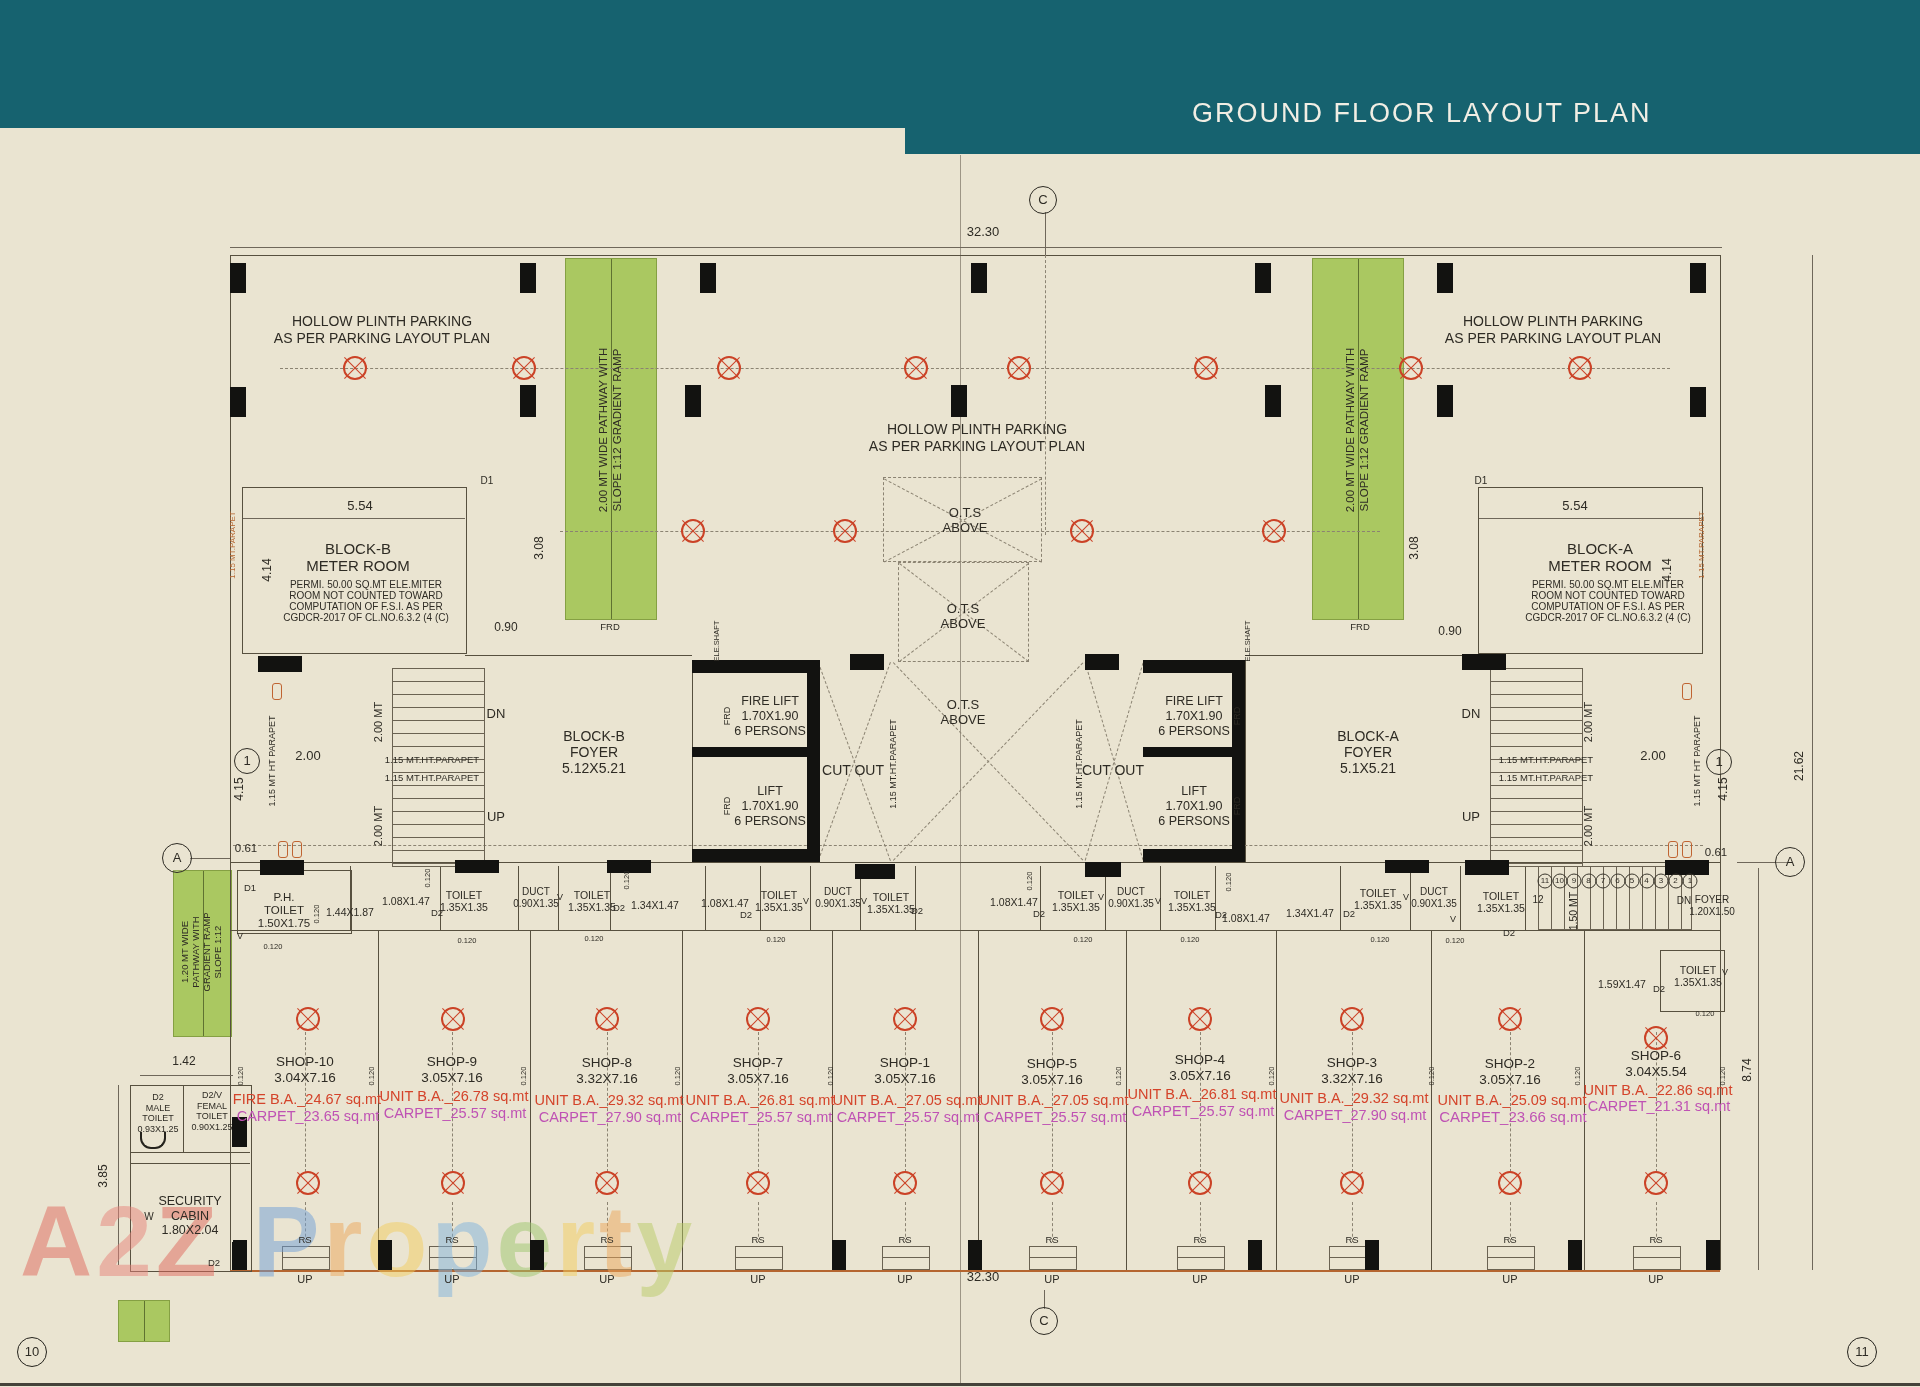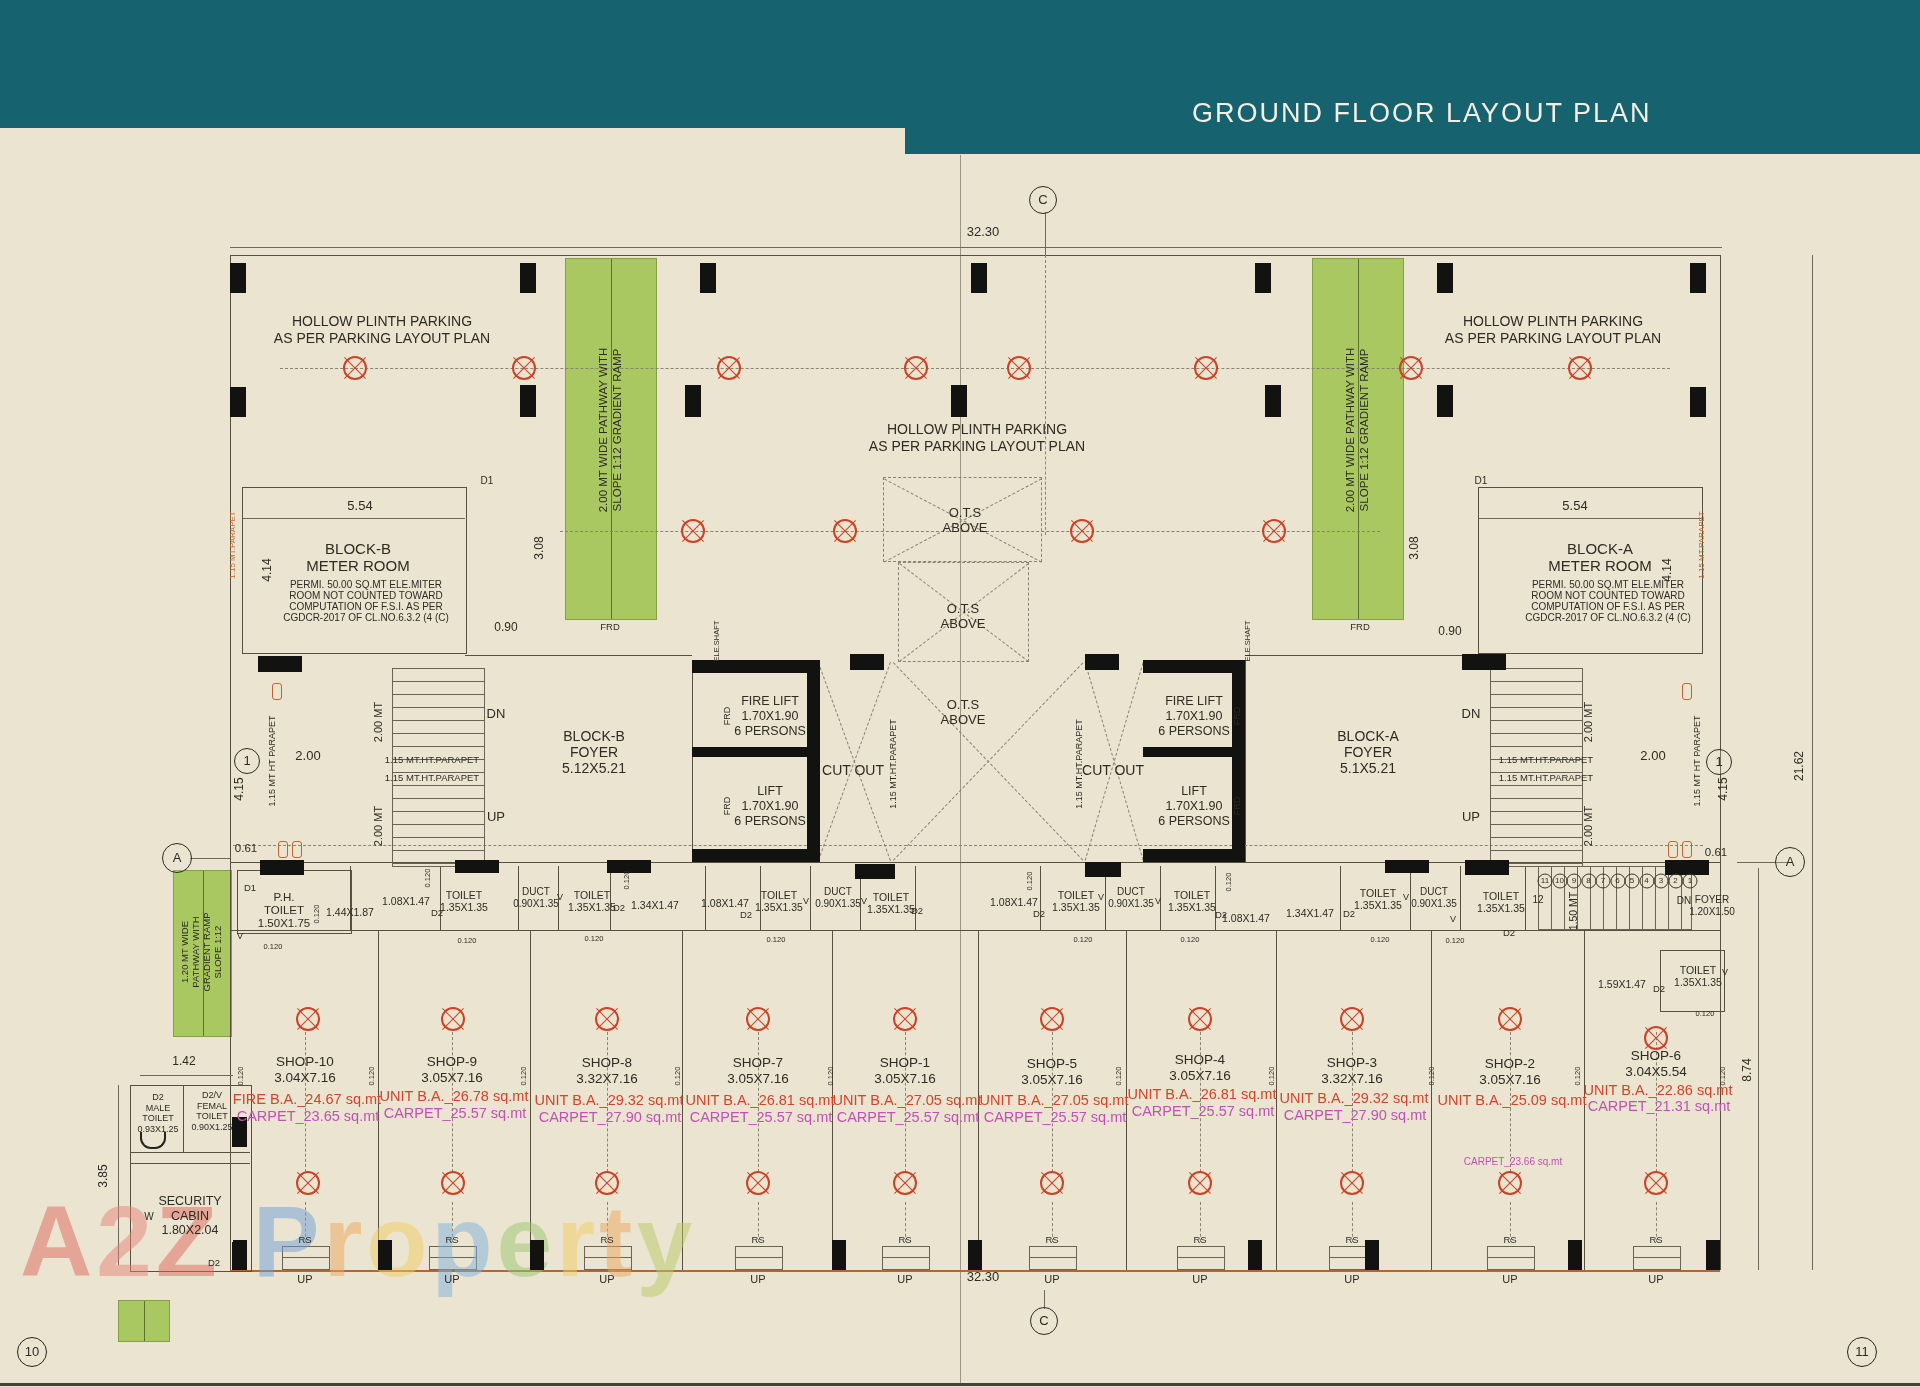--- a/index.html
+++ b/index.html
@@ -632,21 +632,21 @@
       <div class="lbl" style="left: 1352px; top: 1240px; font-size: 9.5px;">RS</div>
       <div class="lbl" style="left: 1352px; top: 1279px; font-size: 11px;">UP</div>
       <div class="entry" style="left: 1329px; top: 1246px; width: 46px; height: 22px;">
         <div></div>
       </div>
       <div class="dashv" style="left: 1352px; top: 1032px; width: 0px; height: 140px;"></div>
       <div class="dashv" style="left: 1352px; top: 1202px; width: 0px; height: 40px;"></div>
       <div class="lbl" style="left: 1510px; top: 1072px; font-size: 13.5px; line-height: 16px;">SHOP-2
 3.05X7.16</div>
       <div class="lbl" style="left: 1512px; top: 1100px; font-size: 14.5px; color: rgb(212, 67, 42);">UNIT B.A._25.09 sq.mt</div>
-      <div class="lbl" style="left: 1513px; top: 1117px; font-size: 10px; color: rgb(191, 82, 180); margin-top: 45px;">CARPET_23.66 sq.mt</div>
+      <div class="lbl" style="left: 1513px; top: 1117px; font-size: 15px; color: rgb(191, 82, 180);">CARPET_23.66 sq.mt</div>
       <div class="lbl" style="left: 1510px; top: 1240px; font-size: 9.5px;">RS</div>
       <div class="lbl" style="left: 1510px; top: 1279px; font-size: 11px;">UP</div>
       <div class="entry" style="left: 1487px; top: 1246px; width: 46px; height: 22px;">
         <div></div>
       </div>
       <div class="dashv" style="left: 1510px; top: 1032px; width: 0px; height: 140px;"></div>
       <div class="dashv" style="left: 1510px; top: 1202px; width: 0px; height: 40px;"></div>
       <div class="lbl" style="left: 1656px; top: 1064px; font-size: 13.5px; line-height: 16px;">SHOP-6
 3.04X5.54</div>
       <div class="lbl" style="left: 1658px; top: 1090px; font-size: 14.5px; color: rgb(212, 67, 42);">UNIT B.A._22.86 sq.mt</div>

